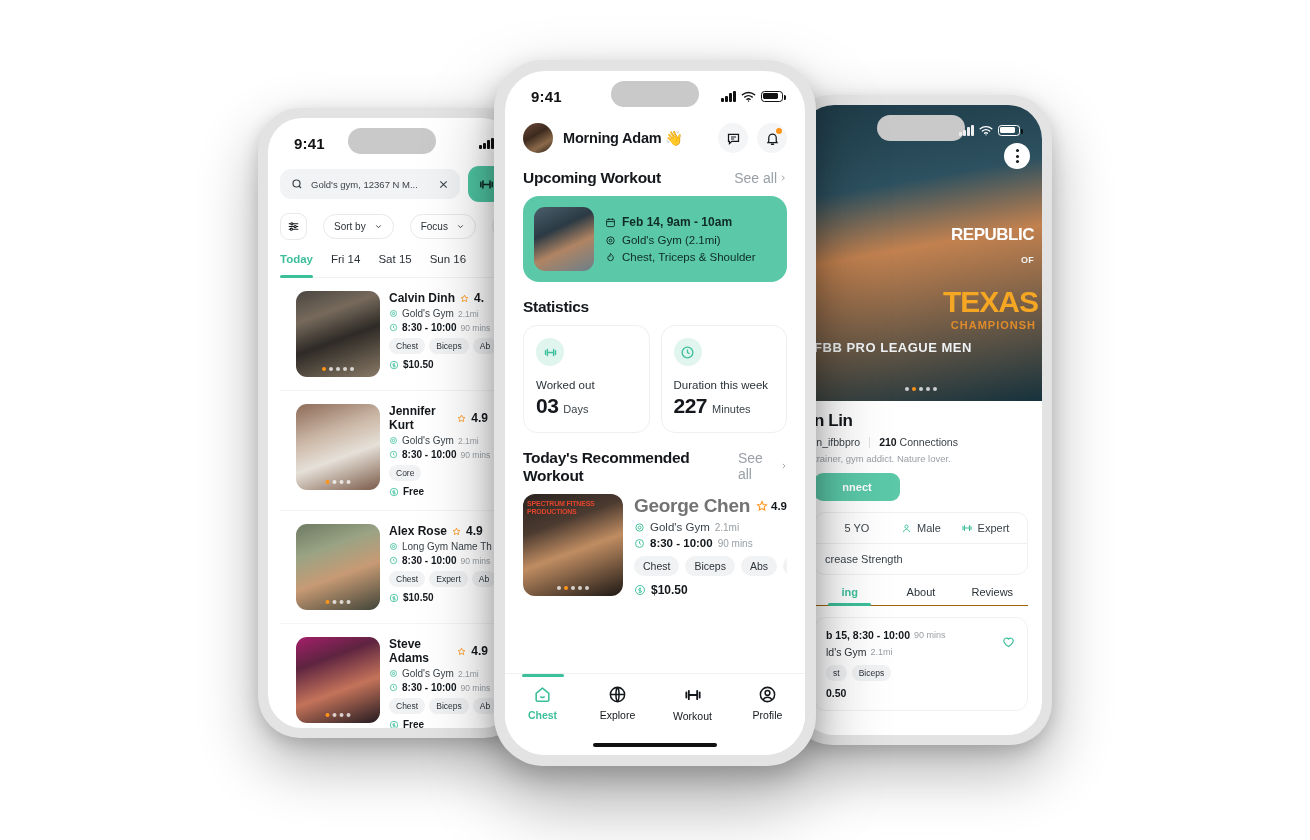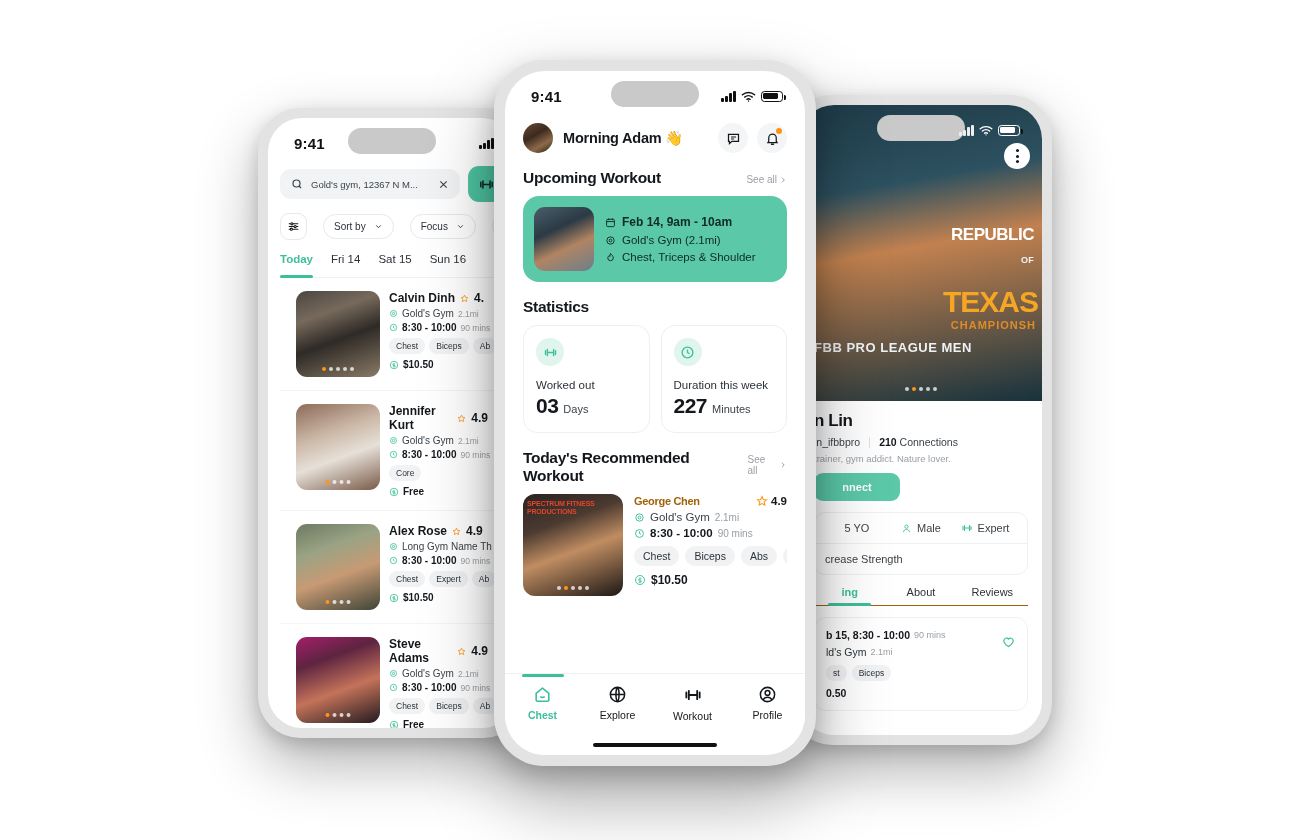--- a/index.html
+++ b/index.html
@@ -58,21 +58,21 @@
      background:linear-gradient(150deg,#6b4a38 0%,#3d2a1e 40%,#8b6a4a 70%,#241a12 100%); }
   .greet-name { font-size:14.5px; font-weight:700; color:#14181c; letter-spacing:-.2px; }
   .greet-actions { margin-left:auto; display:flex; gap:9px; }
   .circ-btn { width:30px; height:30px; border-radius:50%; background:#f4f5f6;
      display:flex; align-items:center; justify-content:center; position:relative; }
   .dot-badge { position:absolute; right:5px; top:5px; width:6px; height:6px;
      border-radius:50%; background:#ff9417; }
 
   .sec-head { display:flex; align-items:baseline; margin:16px 0 9px; }
   .sec-title { font-size:15.5px; font-weight:700; color:#14181c; letter-spacing:-.3px; }
-  .see-all { margin-left:auto; font-size:10px; color:#9aa0a6; display:flex; align-items:center; gap:2px; }
+  .see-all { margin-left:auto; font-size:14px; color:#9aa0a6; display:flex; align-items:center; gap:2px; }
 
   .upcoming { background:#5bc9a8; border-radius:16px; padding:11px; display:flex; gap:11px; }
   .up-img { width:60px; height:64px; border-radius:11px; flex:none;
      background:linear-gradient(155deg,#4a5f6b 0%,#2b3a44 35%,#b08463 62%,#6c7f8a 100%); }
   .up-lines { display:flex; flex-direction:column; justify-content:center; gap:5px; }
   .up-row { display:flex; align-items:center; gap:6px; font-size:11.5px; color:#0f2b22; }
   .up-row.bold { font-weight:700; font-size:12px; }
 
   .stats { display:flex; gap:11px; }
   .stat-card { flex:1; border:1px solid #edeff1; border-radius:14px; padding:12px 12px 14px; }
@@ -86,21 +86,21 @@
   .rec-card { display:flex; gap:11px; margin-top:4px; }
   .rec-img { width:100px; height:102px; border-radius:12px; flex:none; position:relative; overflow:hidden;
      background:linear-gradient(160deg,#2a2320 0%,#4b3a30 30%,#c08d62 55%,#1d1815 100%); }
   .rec-img .lbl { position:absolute; left:4px; top:6px; font-size:7px; font-weight:700; color:#e2452e;
      letter-spacing:-.2px; line-height:1.15; }
   .dots { position:absolute; left:50%; transform:translateX(-50%); bottom:6px; display:flex; gap:3px; }
   .dots i { width:4px; height:4px; border-radius:50%; background:rgba(255,255,255,.75); display:block; }
   .dots i.on { background:#ff9417; }
   .rec-info { flex:1; min-width:0; padding-top:1px; }
   .rec-top { display:flex; align-items:center; }
-  .rec-name { font-size:11px; font-weight:700; color:#a16207; letter-spacing:-.3px; }
+  .rec-name { font-size:19px; font-weight:700; color:#737373; letter-spacing:-.3px; }
   .rating { margin-left:auto; display:flex; align-items:center; gap:3px; font-size:11.5px; font-weight:700; color:#14181c; }
   .rec-row { display:flex; align-items:center; gap:5px; margin-top:4px; font-size:11.5px; color:#3b4349; }
   .rec-row .muted { color:#9aa0a6; font-size:10px; }
   .rec-row .strong { font-weight:700; color:#14181c; }
   .chips { display:flex; gap:6px; margin-top:7px; overflow:hidden; }
   .chip { background:#f1f2f4; border-radius:14px; padding:4px 9px; font-size:10.5px; color:#2b3238; white-space:nowrap; }
   .price { display:flex; align-items:center; gap:5px; margin-top:7px; font-size:12px; font-weight:700; color:#14181c; }
 
   
   .tabbar { position:absolute; left:0; right:0; bottom:0; height:82px; background:#fff;

